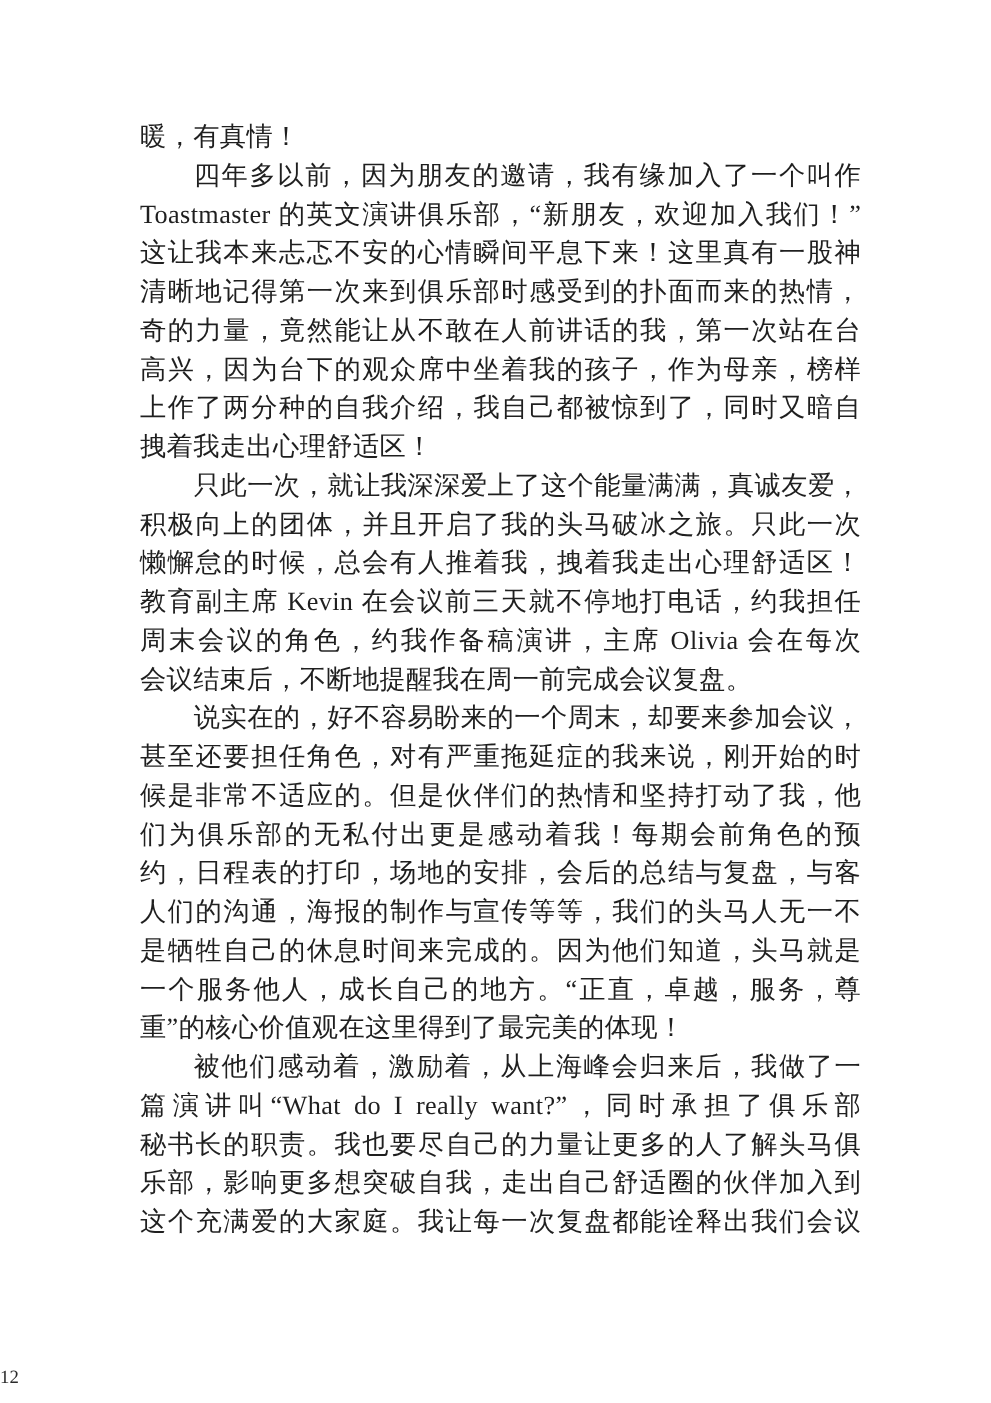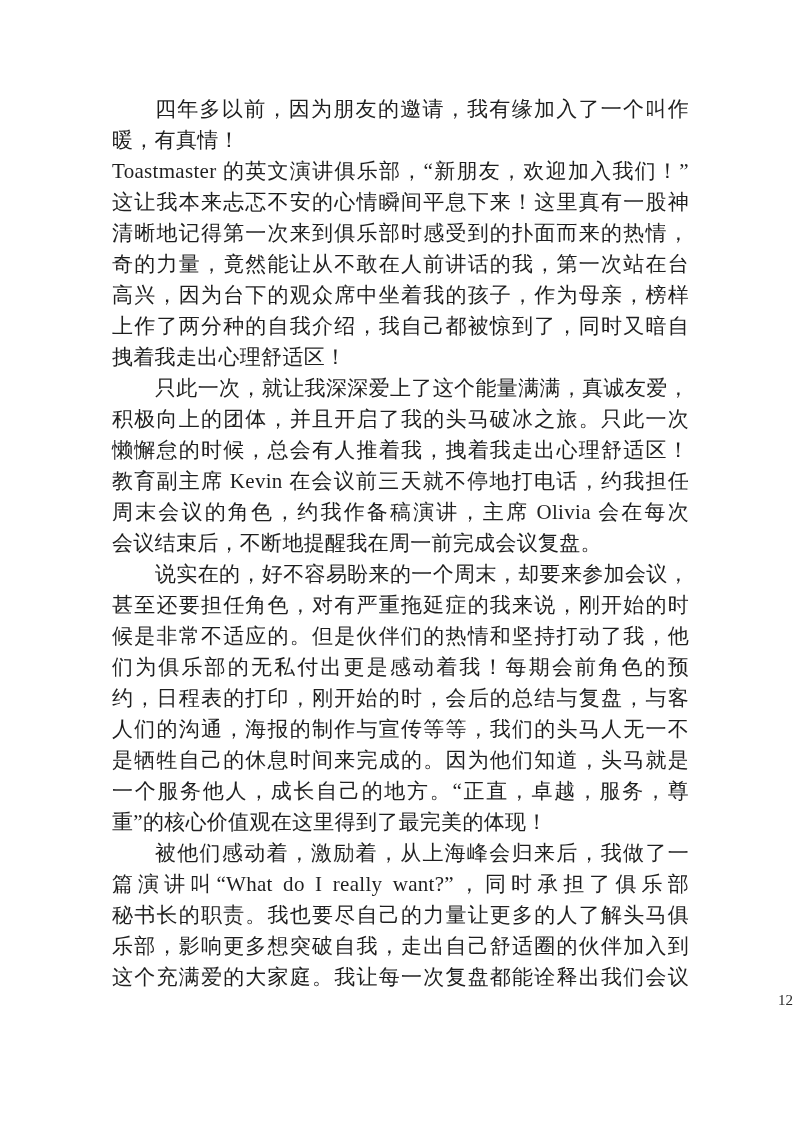--- a/index.html
+++ b/index.html
@@ -33,54 +33,54 @@
   .ln.j {
     text-align: justify;
     text-align-last: justify;
   }
   
   .ln.i {
     text-indent: 43px;
   }
   .page-number {
     position: absolute;
-    top: 991px;
+    top: 1093px;
     left: 0;
     width: 100%;
-    text-align: right;
+    text-align: left;
     font-size: 15px;
     line-height: 18px;
     color: #2a2a2a;
   }
 </style>
 </head>
 <body>
 
 <div class="page">
   <div class="text-block">
+    <div class="ln">暖，有真情！</div>
     <div class="ln j i">四年多以前，因为朋友的邀请，我有缘加入了一个叫作</div>
-    <div class="ln">暖，有真情！</div>
     <div class="ln j">Toastmaster 的英文演讲俱乐部，“新朋友，欢迎加入我们！”</div>
     <div class="ln j">这让我本来忐忑不安的心情瞬间平息下来！这里真有一股神</div>
     <div class="ln j">清晰地记得第一次来到俱乐部时感受到的扑面而来的热情，</div>
     <div class="ln j">奇的力量，竟然能让从不敢在人前讲话的我，第一次站在台</div>
     <div class="ln j">高兴，因为台下的观众席中坐着我的孩子，作为母亲，榜样</div>
     <div class="ln j">上作了两分种的自我介绍，我自己都被惊到了，同时又暗自</div>
     <div class="ln">拽着我走出心理舒适区！</div>
     <div class="ln j i">只此一次，就让我深深爱上了这个能量满满，真诚友爱，</div>
     <div class="ln j">积极向上的团体，并且开启了我的头马破冰之旅。只此一次</div>
     <div class="ln j">懒懈怠的时候，总会有人推着我，拽着我走出心理舒适区！</div>
     <div class="ln j">教育副主席 Kevin 在会议前三天就不停地打电话，约我担任</div>
     <div class="ln j">周末会议的角色，约我作备稿演讲，主席 Olivia 会在每次</div>
     <div class="ln">会议结束后，不断地提醒我在周一前完成会议复盘。</div>
     <div class="ln j i">说实在的，好不容易盼来的一个周末，却要来参加会议，</div>
     <div class="ln j">甚至还要担任角色，对有严重拖延症的我来说，刚开始的时</div>
     <div class="ln j">候是非常不适应的。但是伙伴们的热情和坚持打动了我，他</div>
     <div class="ln j">们为俱乐部的无私付出更是感动着我！每期会前角色的预</div>
-    <div class="ln j">约，日程表的打印，刚开始的时，会后的总结与复盘，与客</div>
+    <div class="ln j">约，日程表的打印，场地的安排，会后的总结与复盘，与客</div>
     <div class="ln j">人们的沟通，海报的制作与宣传等等，我们的头马人无一不</div>
     <div class="ln j">是牺牲自己的休息时间来完成的。因为他们知道，头马就是</div>
     <div class="ln j">一个服务他人，成长自己的地方。“正直，卓越，服务，尊</div>
     <div class="ln">重”的核心价值观在这里得到了最完美的体现！</div>
     <div class="ln j i">被他们感动着，激励着，从上海峰会归来后，我做了一</div>
     <div class="ln j">篇演讲叫“What do I really want?”，同时承担了俱乐部</div>
     <div class="ln j">秘书长的职责。我也要尽自己的力量让更多的人了解头马俱</div>
     <div class="ln j">乐部，影响更多想突破自我，走出自己舒适圈的伙伴加入到</div>
     <div class="ln j">这个充满爱的大家庭。我让每一次复盘都能诠释出我们会议</div>
   </div>

